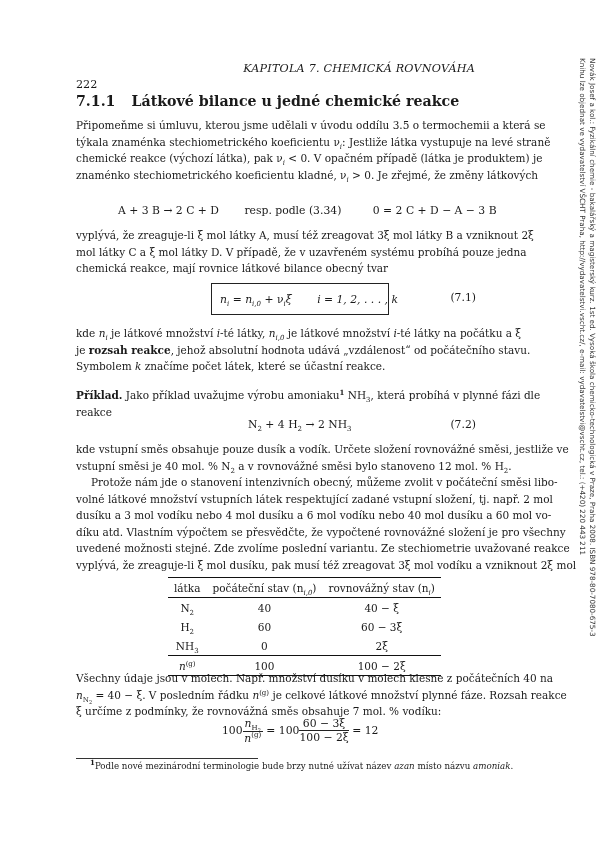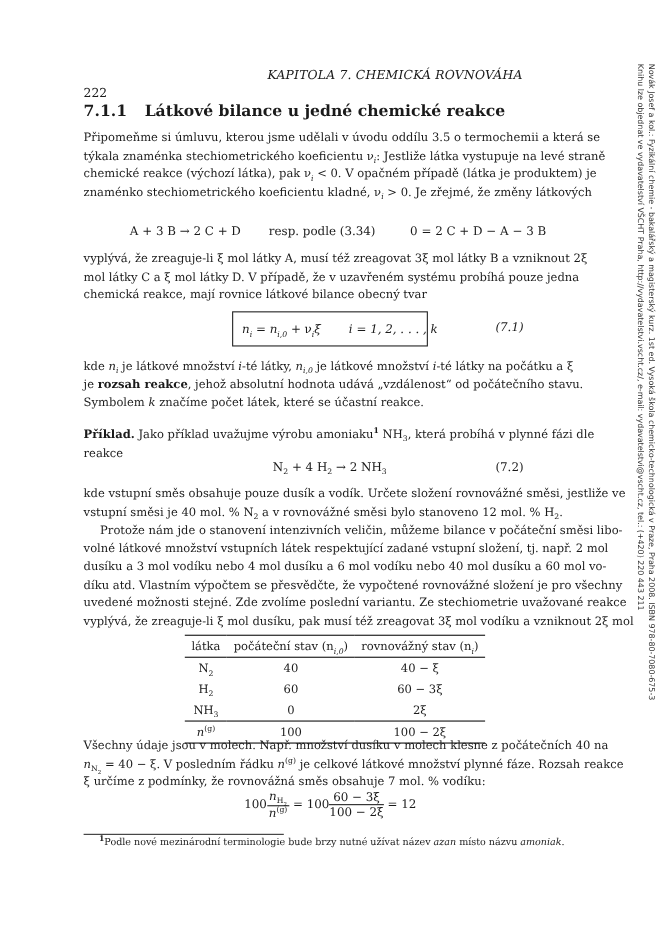--- a/index.html
+++ b/index.html
@@ -62,21 +62,21 @@
 <div class="p" style="top:227px;">
   <div>vyplývá, že zreaguje-li ξ mol látky A, musí též zreagovat 3ξ mol látky B a vzniknout 2ξ</div>
   <div>mol látky C a ξ mol látky D. V případě, že v uzavřeném systému probíhá pouze jedna</div>
   <div class="last">chemická reakce, mají rovnice látkové bilance obecný tvar</div>
 </div>
 
 <div class="box">
   <span class="it">n</span><sub class="it">i</sub><span class="it"> = n</span><sub class="it">i,0</sub><span> + ν</span><sub class="it">i</sub><span class="it">ξ</span>
   <span class="it" style="margin-left:22px;">i = 1, 2, . . . , k</span>
 </div>
-<div class="eqnum" style="top:291px;font-style:italic;">(7.1)</div>
+<div class="eqnum" style="top:291px;">(7.1)</div>
 
 <div class="p" style="top:325px;">
   <div><span>kde </span><span class="it">n</span><sub class="it">i</sub><span> je látkové množství </span><span class="it">i</span><span>-té látky, </span><span class="it">n</span><sub class="it">i,0</sub><span> je látkové množství </span><span class="it">i</span><span>-té látky na počátku a ξ</span></div>
   <div><span>je </span><span class="b">rozsah reakce</span><span>, jehož absolutní hodnota udává „vzdálenost“ od počátečního stavu.</span></div>
   <div class="last"><span>Symbolem </span><span class="it">k</span><span> značíme počet látek, které se účastní reakce.</span></div>
 </div>
 
 <div class="p" style="top:387px;">
   <div><span class="b">Příklad.</span><span> Jako příklad uvažujme výrobu amoniaku</span><sup class="b">1</sup><span> NH</span><sub>3</sub><span>, která probíhá v plynné fázi dle</span></div>
   <div class="last">reakce</div>
@@ -86,21 +86,21 @@
   <span>N</span><sub>2</sub><span> + 4 H</span><sub>2</sub><span>  →  2 NH</span><sub>3</sub>
 </div>
 <div class="eqnum" style="top:418px;">(7.2)</div>
 
 <div class="p" style="top:441px;">
   <div>kde vstupní směs obsahuje pouze dusík a vodík. Určete složení rovnovážné směsi, jestliže ve</div>
   <div class="last"><span>vstupní směsi je 40 mol. % N</span><sub>2</sub><span> a v rovnovážné směsi bylo stanoveno 12 mol. % H</span><sub>2</sub><span>.</span></div>
 </div>
 
 <div class="p" style="top:474px;">
-  <div style="padding-left:15px;">Protože nám jde o stanovení intenzivních veličin, můžeme bilance v počáteční směsi libo-</div>
+  <div style="padding-left:15px;">Protože nám jde o stanovení intenzivních obecný, můžeme zvolit v počáteční směsi libo-</div>
   <div>volné látkové množství vstupních látek respektující zadané vstupní složení, tj. např. 2 mol</div>
   <div>dusíku a 3 mol vodíku nebo 4 mol dusíku a 6 mol vodíku nebo 40 mol dusíku a 60 mol vo-</div>
   <div>díku atd. Vlastním výpočtem se přesvědčte, že vypočtené rovnovážné složení je pro všechny</div>
   <div>uvedené možnosti stejné. Zde zvolíme poslední variantu. Ze stechiometrie uvažované reakce</div>
   <div>vyplývá, že zreaguje-li ξ mol dusíku, pak musí též zreagovat 3ξ mol vodíku a vzniknout 2ξ mol</div>
 </div>
 
 <table class="t">
   <tbody>
       <tr class="top hdr">

